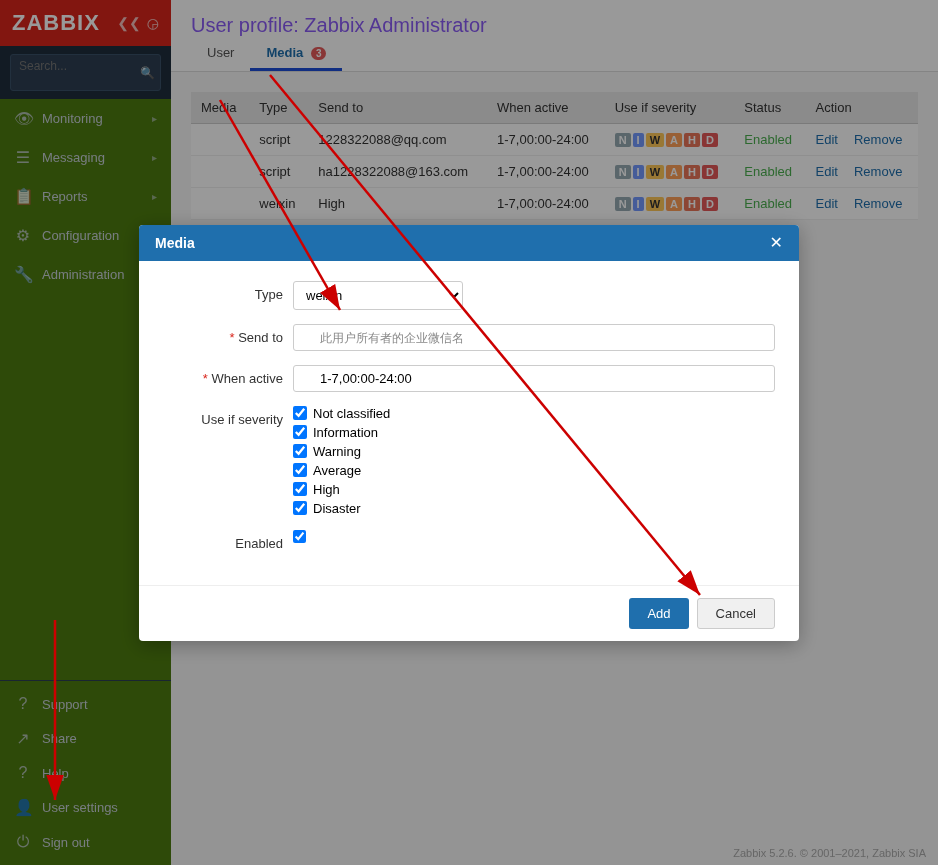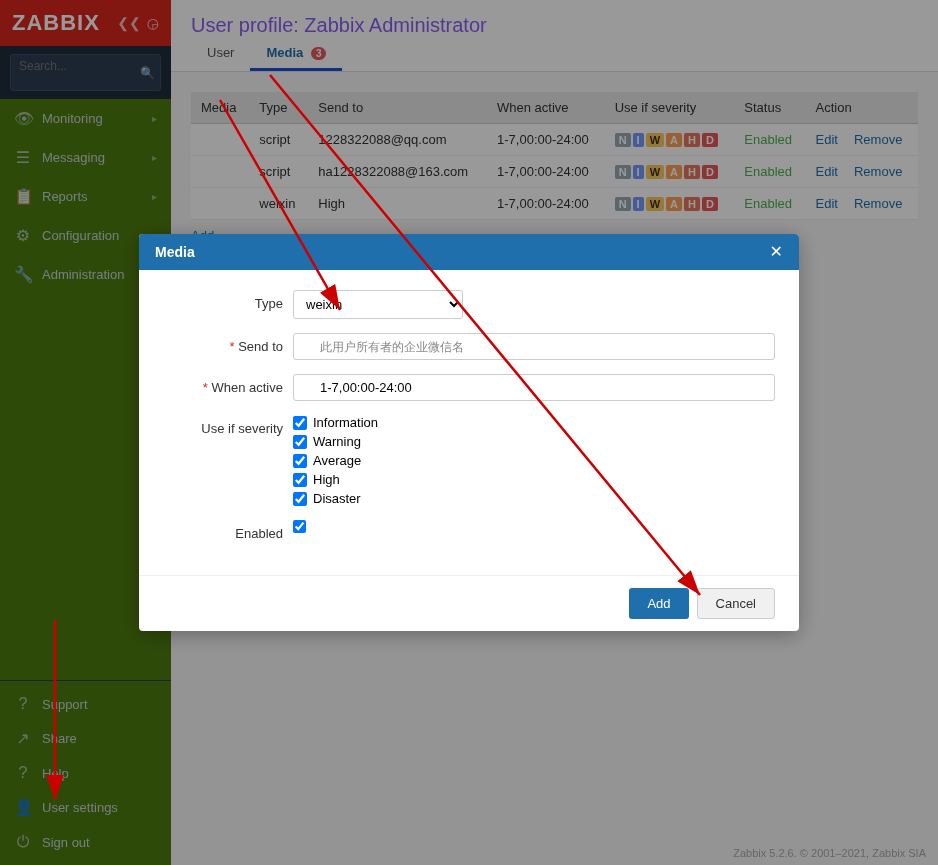--- a/index.html
+++ b/index.html
@@ -564,20 +564,24 @@
           <input type="text" value="1-7,00:00-24:00" style="">
         </div>
       </div>
 
       <div class="form-row">
         <label class="form-label">Use if severity</label>
         <div class="form-control">
           <ul class="severity-list">
             <li>
               <input type="checkbox" checked="" style="">
+              <span>Not classified</span>
+            </li>
+            <li>
+              <input type="checkbox" checked="" style="">
               <span>Information</span>
             </li>
             <li>
               <input type="checkbox" checked="" style="">
               <span>Warning</span>
             </li>
             <li>
               <input type="checkbox" checked="" style="">
               <span>Average</span>
             </li>

